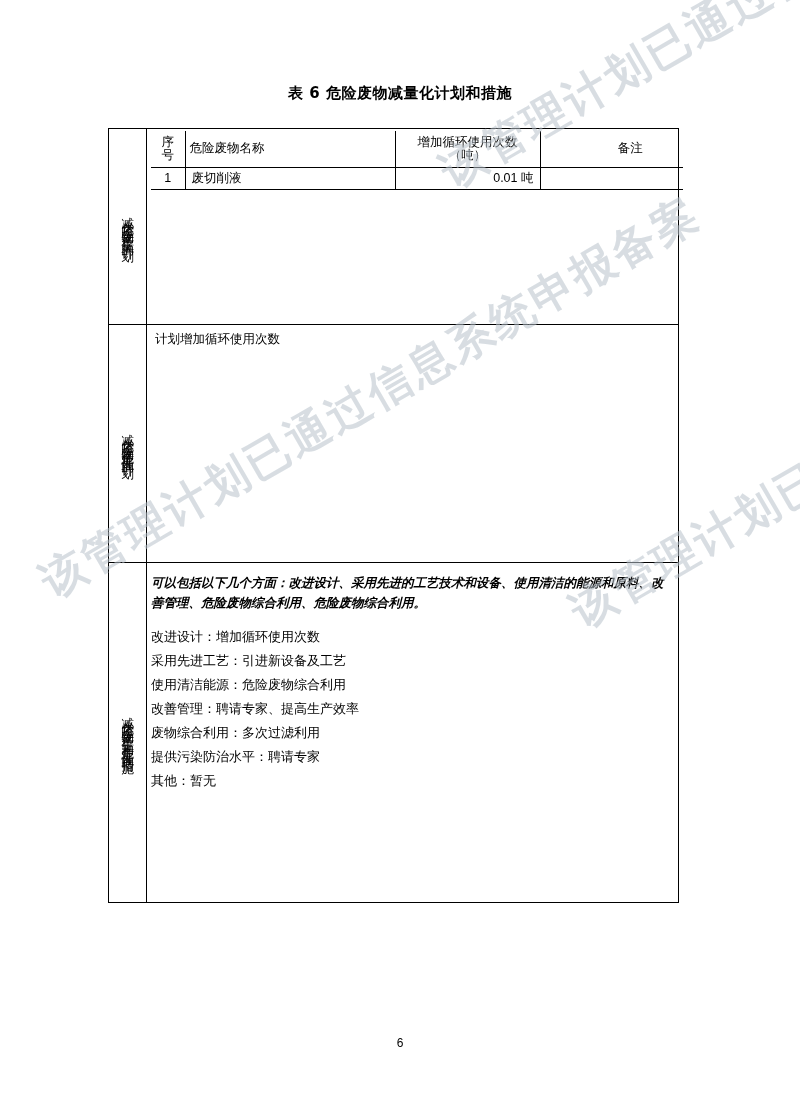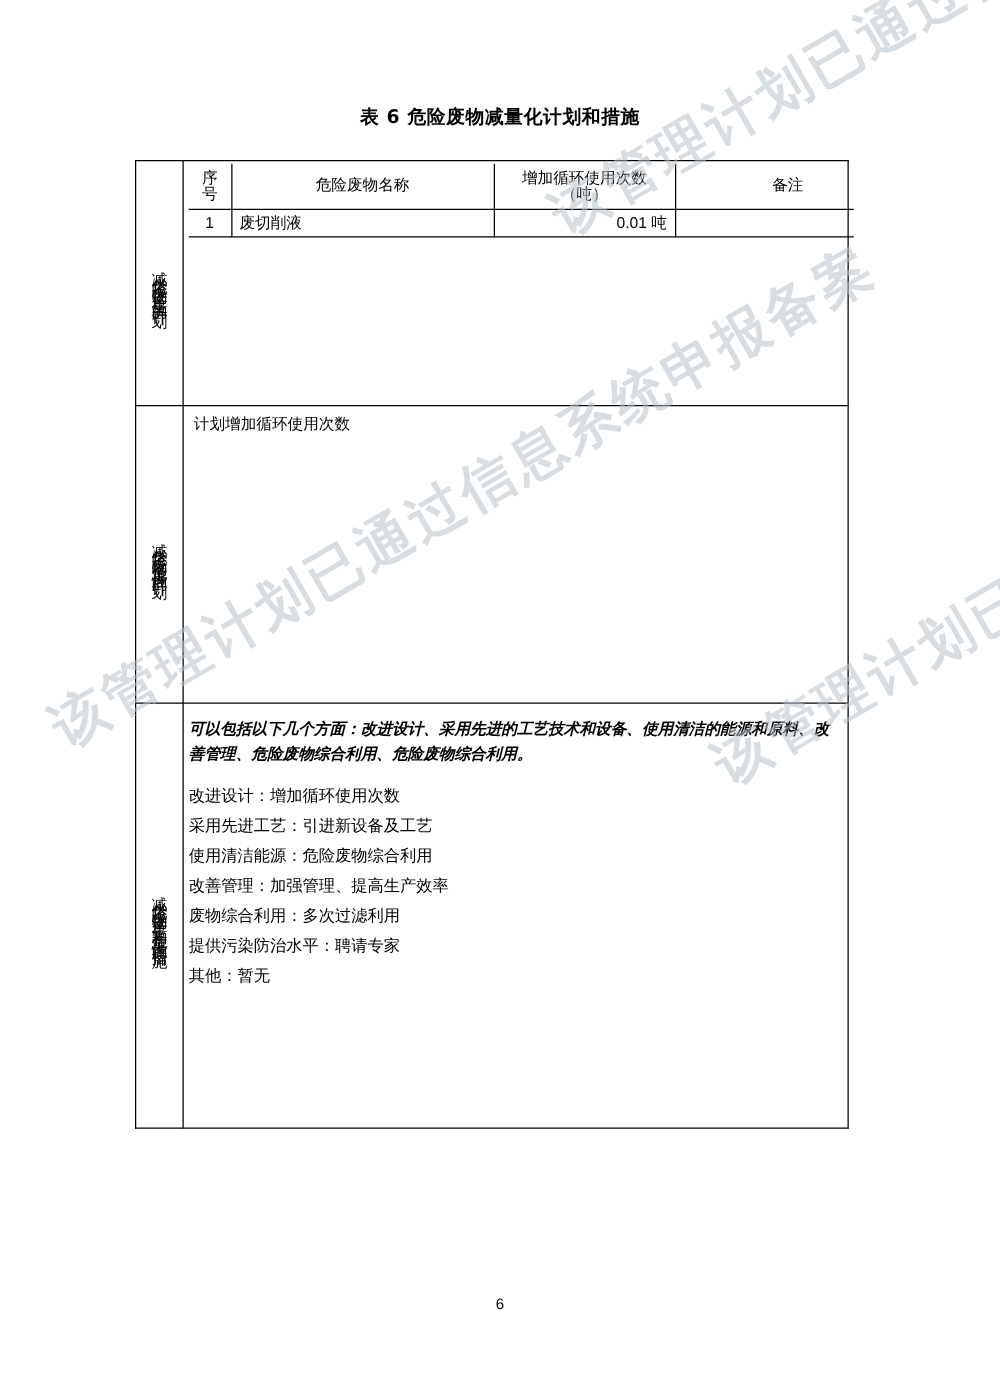--- a/index.html
+++ b/index.html
@@ -85,21 +85,21 @@
     height: 22px;
     padding: 1px 4px;
     box-sizing: border-box;
     vertical-align: middle;
   }
   table.inner td.nb-left   { border-left: 0; }
   table.inner td.nb-right  { border-right: 0; padding-left: 41px; }
   table.inner td.nb-top    { border-top: 0; }
 
   .c-seq   { width: 34px;  text-align: center; }
-  .c-name  { width: 210px; text-align: center; }
+  .c-name  { width: 210px; text-align: left; }
   .c-qty   { width: 145px; text-align: center; }
   .c-note  { width: 143px; text-align: center; }
 
   .hdr2 { line-height: 1.05; }
 
   .right-al { text-align: right; padding-right: 6px !important; margin-top: 11px; }
   .left-al  { text-align: left;  padding-left: 6px !important; font-family: Liberation Mono, monospace; }
 
   .dash {
     display: inline-block;
@@ -233,21 +233,21 @@
         <tr>
           <td class="vlabel">
             <span class="vtext">减少危险废物产生量和危害性的措施</span>
           </td>
           <td class="sec-body" style="height:340px; padding-top:10px;">
             <div class="s3-head">可以包括以下几个方面：改进设计、采用先进的工艺技术和设备、使用清洁的能源和原料、改善管理、危险废物综合利用、危险废物综合利用。</div>
             <div class="s3-list">
               <div>改进设计：增加循环使用次数</div>
               <div>采用先进工艺：引进新设备及工艺</div>
               <div>使用清洁能源：危险废物综合利用</div>
-              <div>改善管理：加强管理、提高生产效率</div>
+              <div>改善管理：聘请专家、提高生产效率</div>
               <div>废物综合利用：多次过滤利用</div>
               <div>提供污染防治水平：聘请专家</div>
               <div>其他：暂无</div>
             </div>
           </td>
         </tr>
       </tbody>
     </table>
   </div>
 

